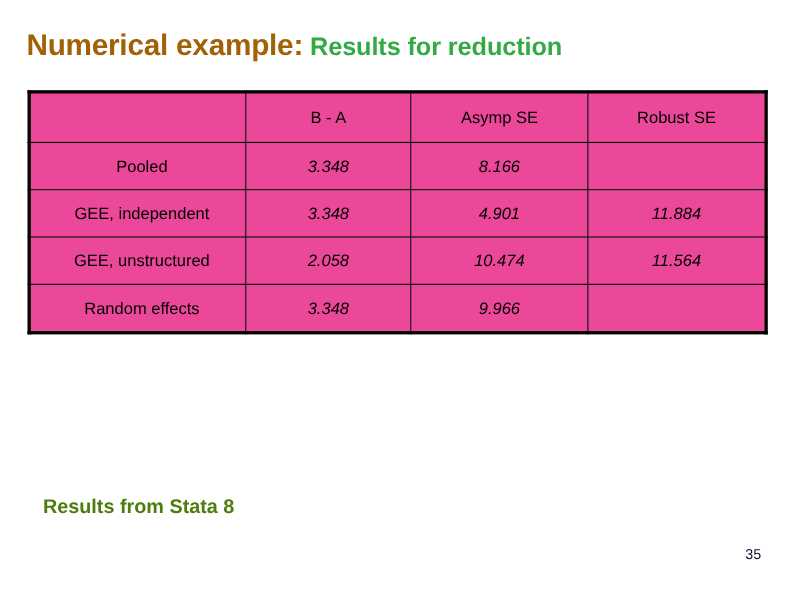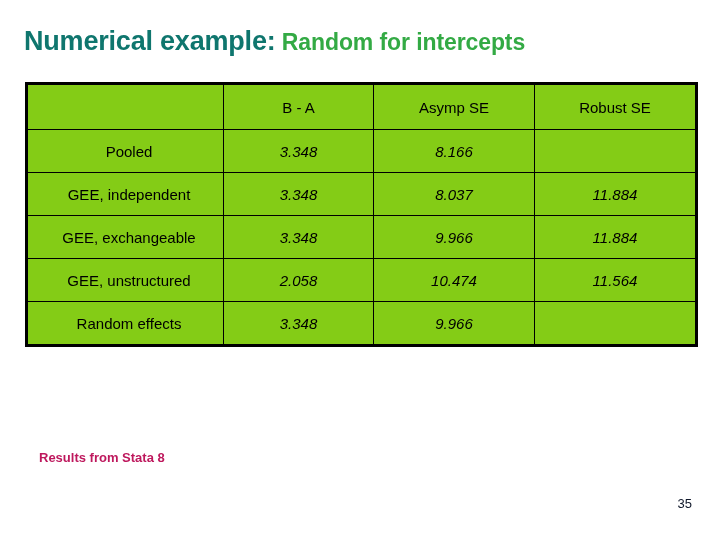--- a/index.html
+++ b/index.html
@@ -20,21 +20,21 @@
     position: absolute;
     left: 24px;
     top: 28px;
     width: 690px;
     white-space: nowrap;
     line-height: 1.0;
   }
   .title-lead {
     font-size: 27px;
     font-weight: bold;
-    color: #0f766e;
+    color: #a16207;
     letter-spacing: -0.2px;
   }
   .title-rest {
     font-size: 23px;
     font-weight: bold;
     color: #33aa44;
     letter-spacing: -0.1px;
   }
 
   
@@ -57,21 +57,21 @@
 
   table.results-table th,
   table.results-table td {
     border: 1px solid #000000;
     font-size: 15px;
     font-weight: normal;
     color: #000000;
     height: 42px;
     padding: 0 0 0 0;
     vertical-align: middle;
-    background: #84cc16;
+    background: #ec4899;
   }
   table.results-table th {
     text-align: center;
   }
   table.results-table td.row-label {
     text-align: center;
     padding-left: 7px;
   }
   table.results-table td.num {
     text-align: center;
@@ -81,39 +81,39 @@
     text-align: center;
   }
   
   table.results-table thead th { height: 44px; }
 
   
   .footer-note {
     position: absolute;
     left: 39px;
     top: 450px;
-    font-size: 13px;
+    font-size: 18px;
     font-weight: bold;
-    color: #be185d;
+    color: #4d7c0f;
   }
 
   
   .page-number {
     position: absolute;
     right: 28px;
     top: 496px;
     font-size: 13px;
     color: #0f172a;
   }
 </style>
 </head>
 <body>
 
 <div class="slide-title">
-  <span class="title-lead">Numerical example:</span><span class="title-rest"> Random for intercepts</span>
+  <span class="title-lead">Numerical example:</span><span class="title-rest"> Results for reduction</span>
 </div>
 
 <div class="results-table-wrap">
   <table class="results-table">
     <colgroup>
       <col class="c-label">
       <col class="c-ba">
       <col class="c-asymp">
       <col class="c-rob">
     </colgroup>
@@ -128,27 +128,21 @@
     <tbody>
       <tr>
         <td class="row-label">Pooled</td>
         <td class="num">3.348</td>
         <td class="num">8.166</td>
         <td class="empty"></td>
       </tr>
       <tr>
         <td class="row-label">GEE, independent</td>
         <td class="num">3.348</td>
-        <td class="num">8.037</td>
-        <td class="num">11.884</td>
-      </tr>
-      <tr>
-        <td class="row-label">GEE, exchangeable</td>
-        <td class="num">3.348</td>
-        <td class="num">9.966</td>
+        <td class="num">4.901</td>
         <td class="num">11.884</td>
       </tr>
       <tr>
         <td class="row-label">GEE, unstructured</td>
         <td class="num">2.058</td>
         <td class="num">10.474</td>
         <td class="num">11.564</td>
       </tr>
       <tr>
         <td class="row-label">Random effects</td>

